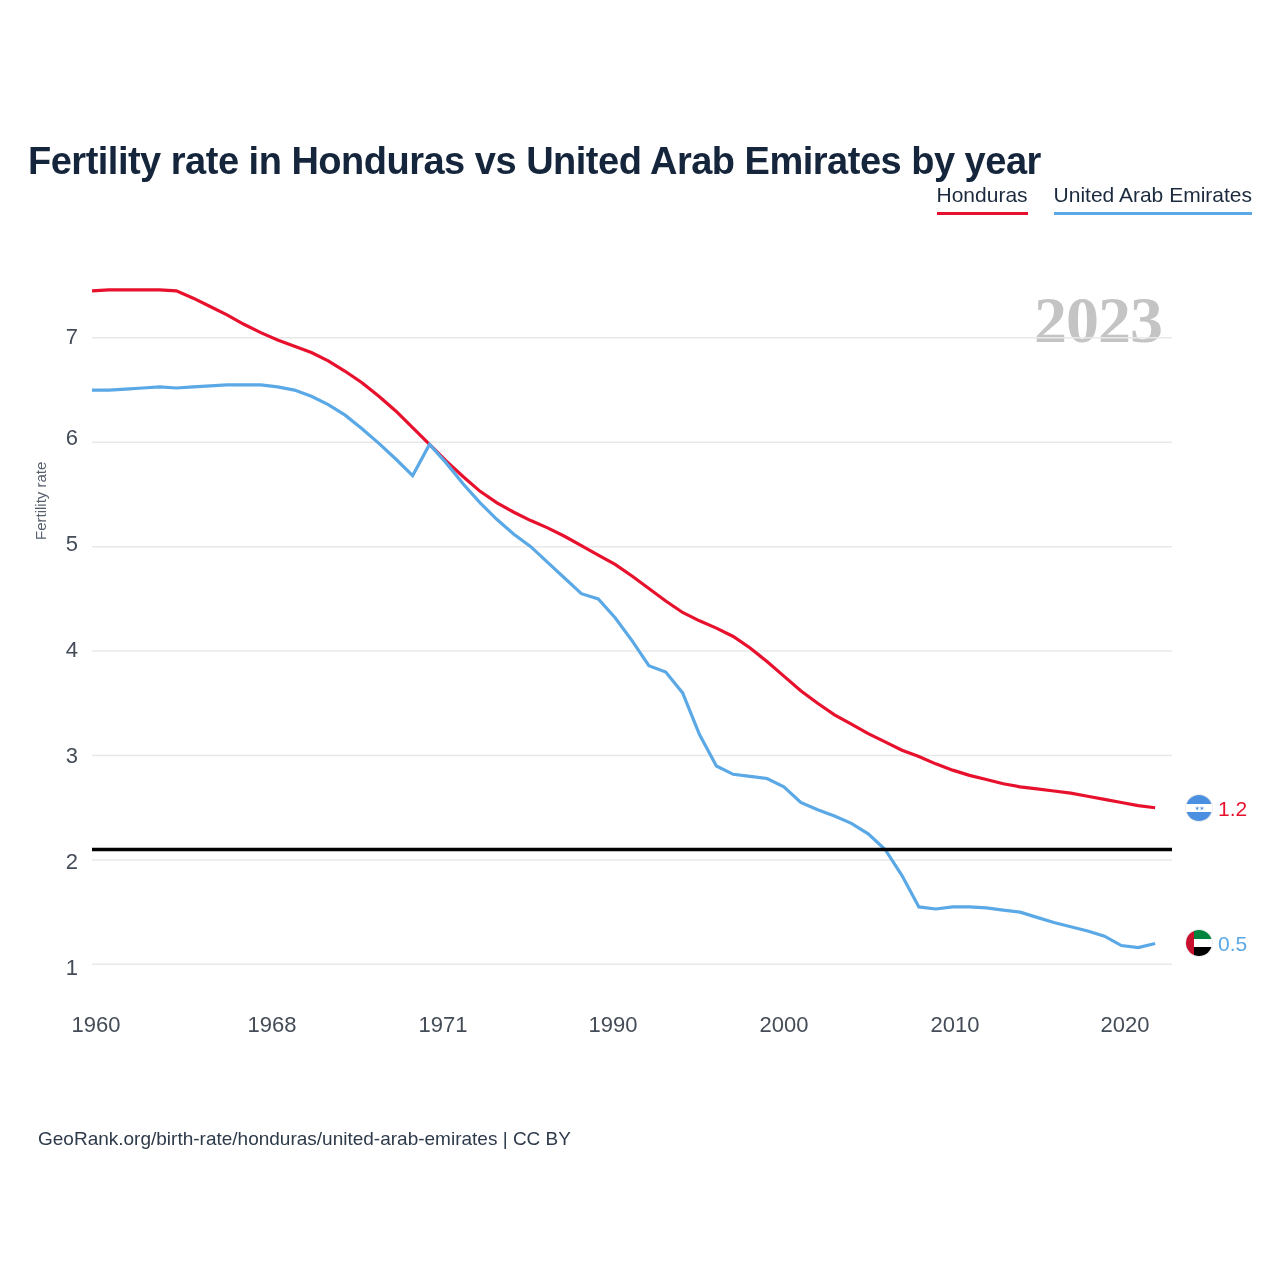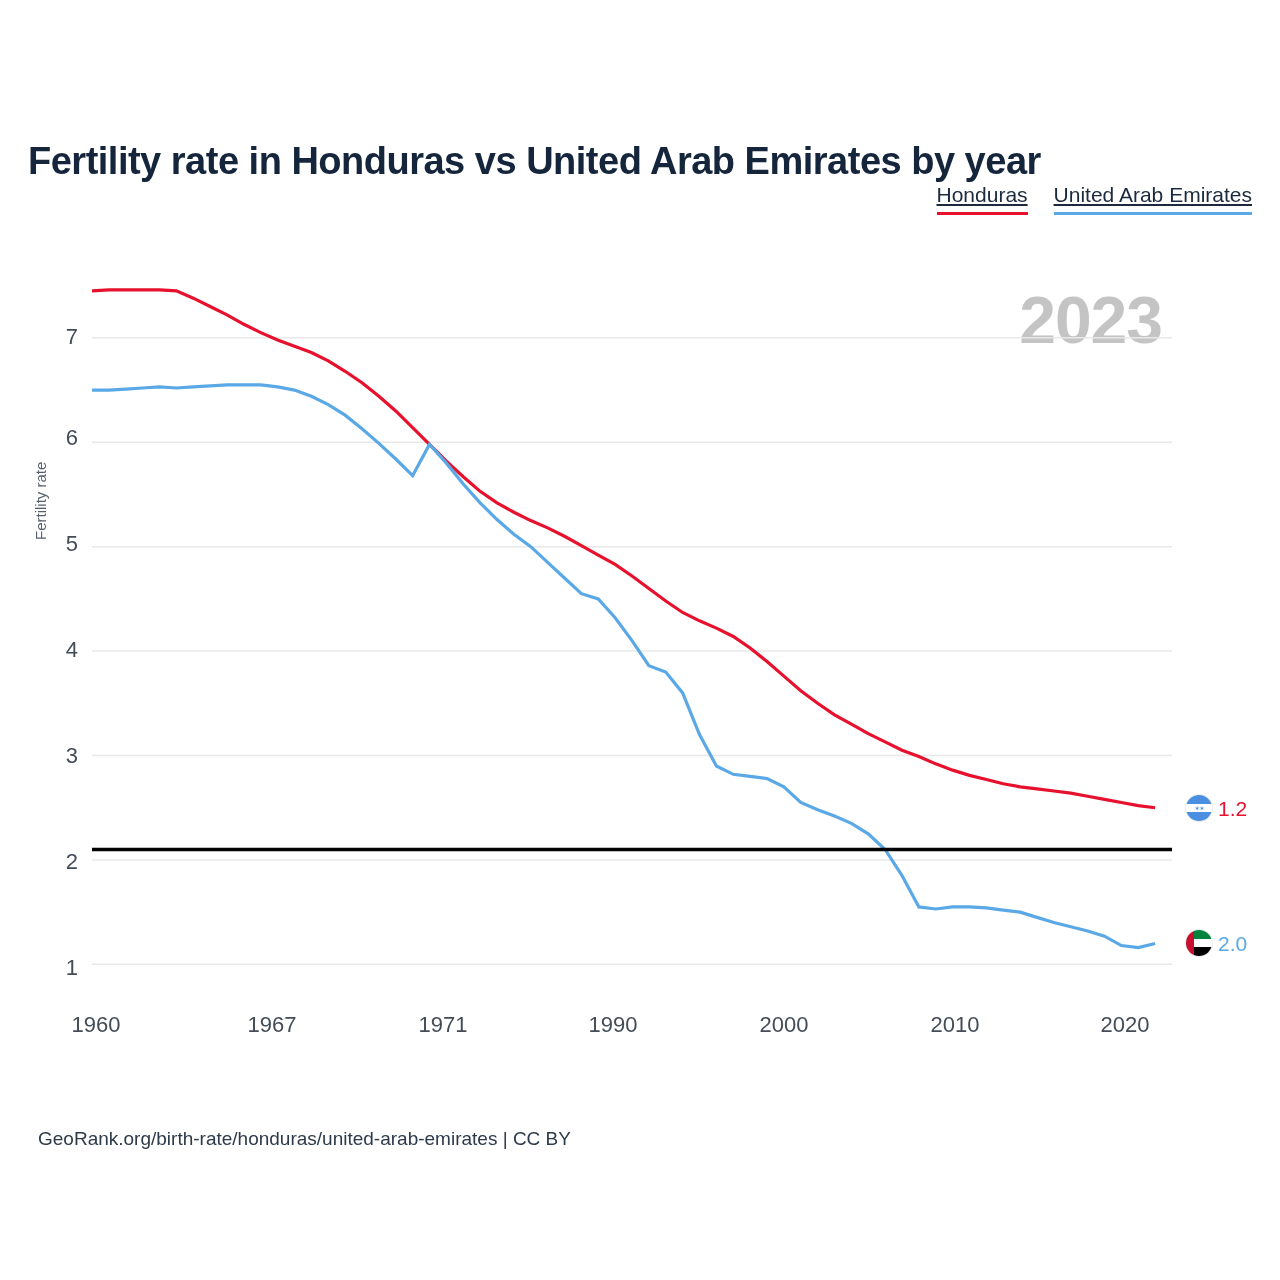--- a/index.html
+++ b/index.html
@@ -36,33 +36,33 @@
     top: 183px;
     display: flex;
     gap: 26px;
     align-items: flex-start;
   }
   .legend-item {
     font-size: 21px;
     color: #1b2a3d;
     padding-bottom: 6px;
     line-height: 1.1;
-    text-decoration: underline;
   }
   .legend-item.honduras { border-bottom: 3px solid #e8112d; }
   .legend-item.uae { border-bottom: 3px solid #5aa9e6; }
 
   .year-badge {
     position: absolute;
     right: 118px;
     top: 282px;
     font-size: 66px;
     font-weight: bold;
     color: #c4c4c4;
     letter-spacing: -1px;
+    font-family: Liberation Serif, serif;
   }
 
   .plot {
     position: absolute;
     left: 92px;
     top: 270px;
     width: 1080px;
     height: 710px;
   }
   .ylabel {
@@ -160,21 +160,21 @@
 
   <div class="ytick" style="top:324px">7</div>
   <div class="ytick" style="top:425px">6</div>
   <div class="ytick" style="top:531px">5</div>
   <div class="ytick" style="top:637px">4</div>
   <div class="ytick" style="top:743px">3</div>
   <div class="ytick" style="top:849px">2</div>
   <div class="ytick" style="top:955px">1</div>
 
   <div class="xtick" style="left:36px">1960</div>
-  <div class="xtick" style="left:212px">1967</div>
+  <div class="xtick" style="left:212px">1968</div>
   <div class="xtick" style="left:383px">1971</div>
   <div class="xtick" style="left:553px">1990</div>
   <div class="xtick" style="left:724px">2000</div>
   <div class="xtick" style="left:895px">2010</div>
   <div class="xtick" style="left:1065px">2020</div>
 
   <svg class="plot" viewBox="0 0 1080 710" preserveAspectRatio="none">
     <g id="gridlines">
         <line x1="0" x2="1080" y1="694.3382352941177" y2="694.3382352941177" stroke="#e8e8e8" stroke-width="1.5"></line>
         <line x1="0" x2="1080" y1="589.9264705882354" y2="589.9264705882354" stroke="#e8e8e8" stroke-width="1.5"></line>
@@ -196,16 +196,16 @@
     <div class="flag-hn-bot"></div>
   </div>
   <div class="endlabel hn" style="left:1218px; top:797px">1.2</div>
 
   <div class="flag" style="left:1186px; top:930px">
     <div class="flag-ae-green"></div>
     <div class="flag-ae-white"></div>
     <div class="flag-ae-black"></div>
     <div class="flag-ae-red"></div>
   </div>
-  <div class="endlabel ae" style="left:1218px; top:932px">2.0</div>
+  <div class="endlabel ae" style="left:1218px; top:932px">0.5</div>
 
   <div class="footer line2">GeoRank.org/birth-rate/honduras/united-arab-emirates | CC BY</div>
 </div>
 
 </body></html>

